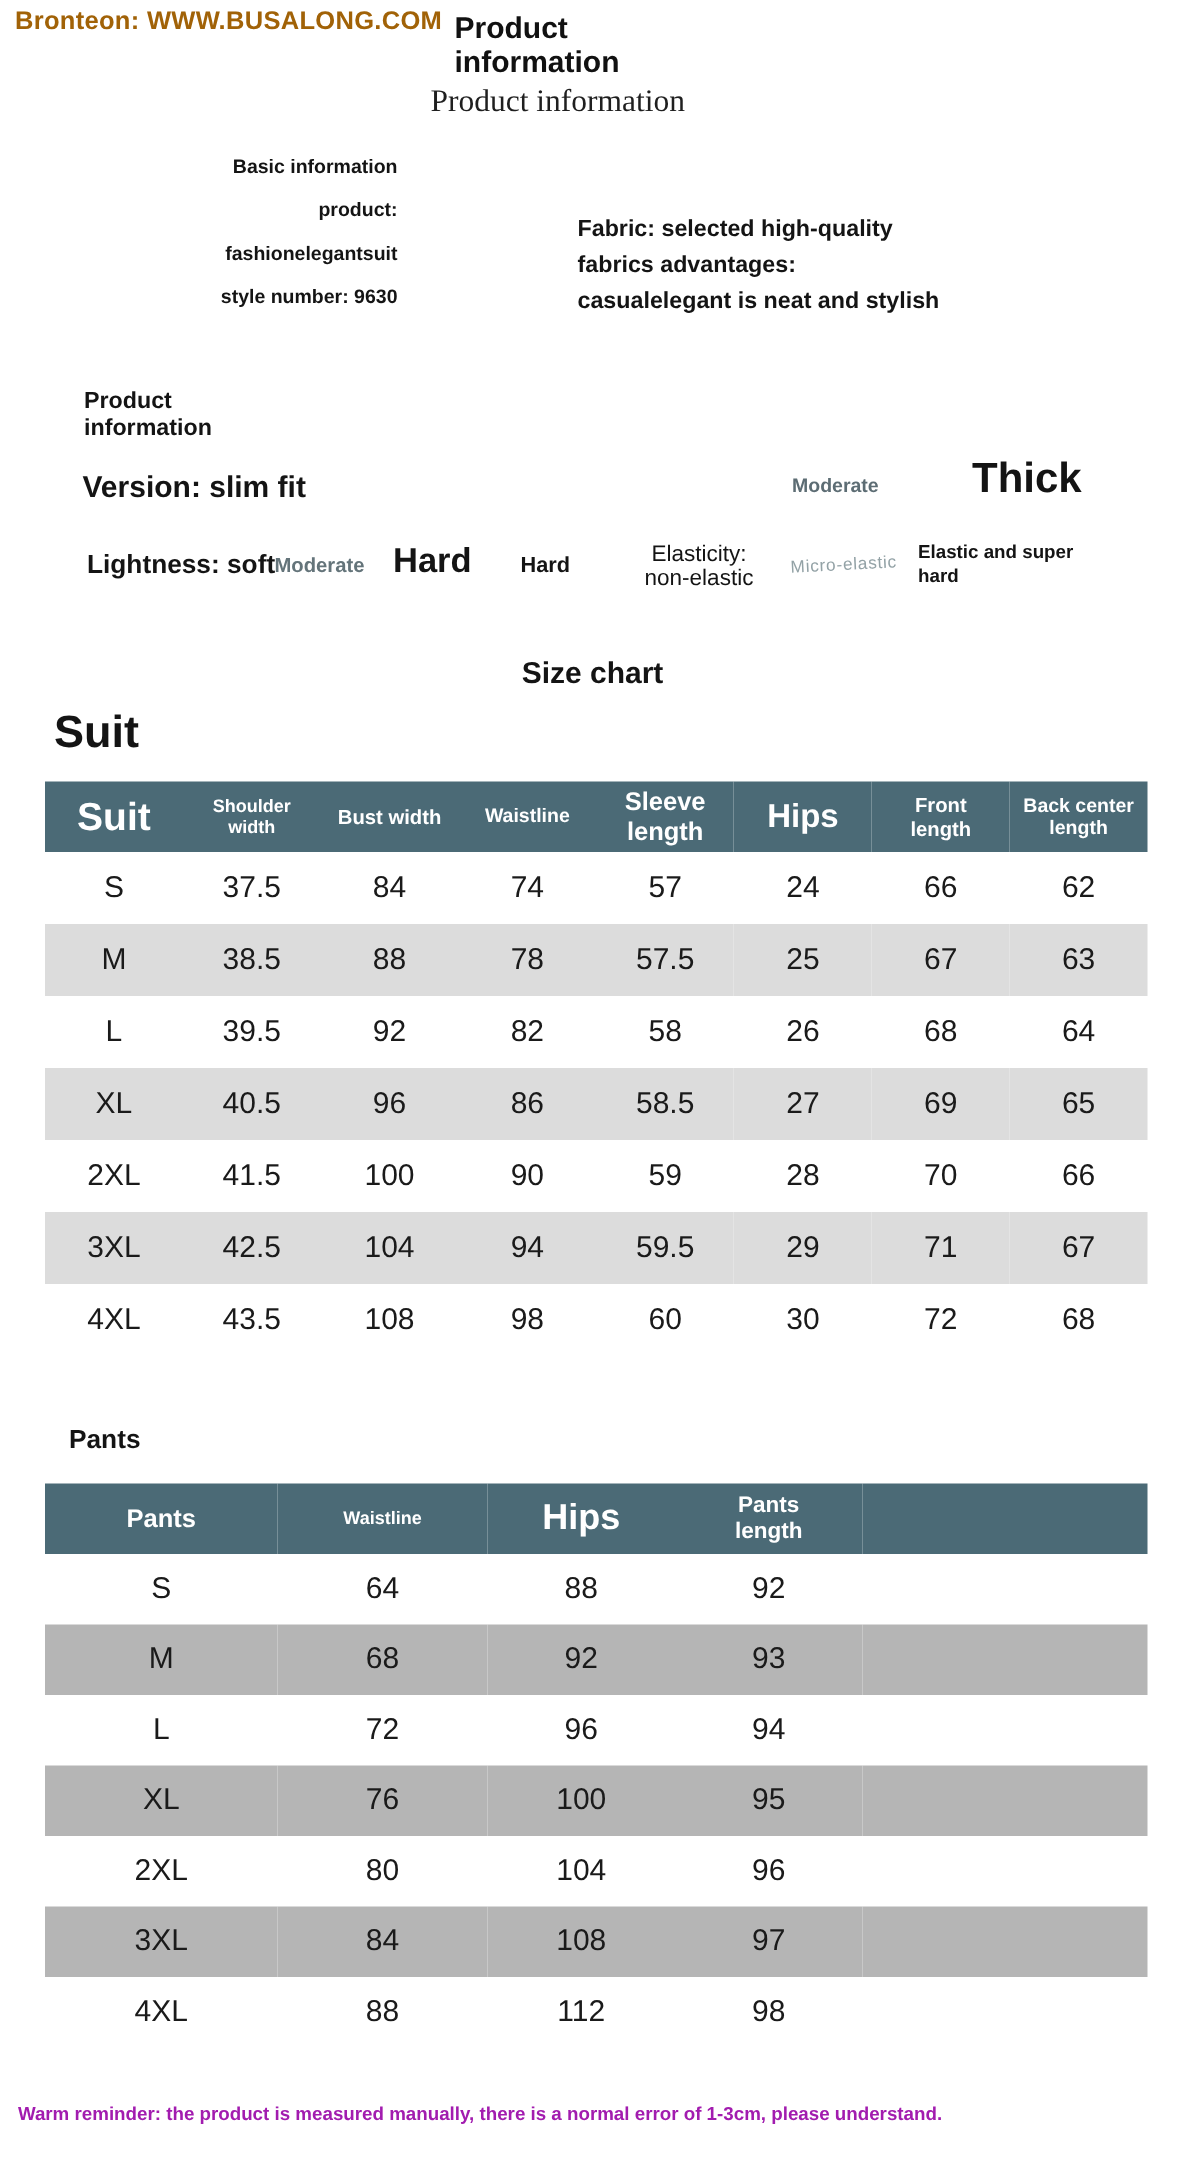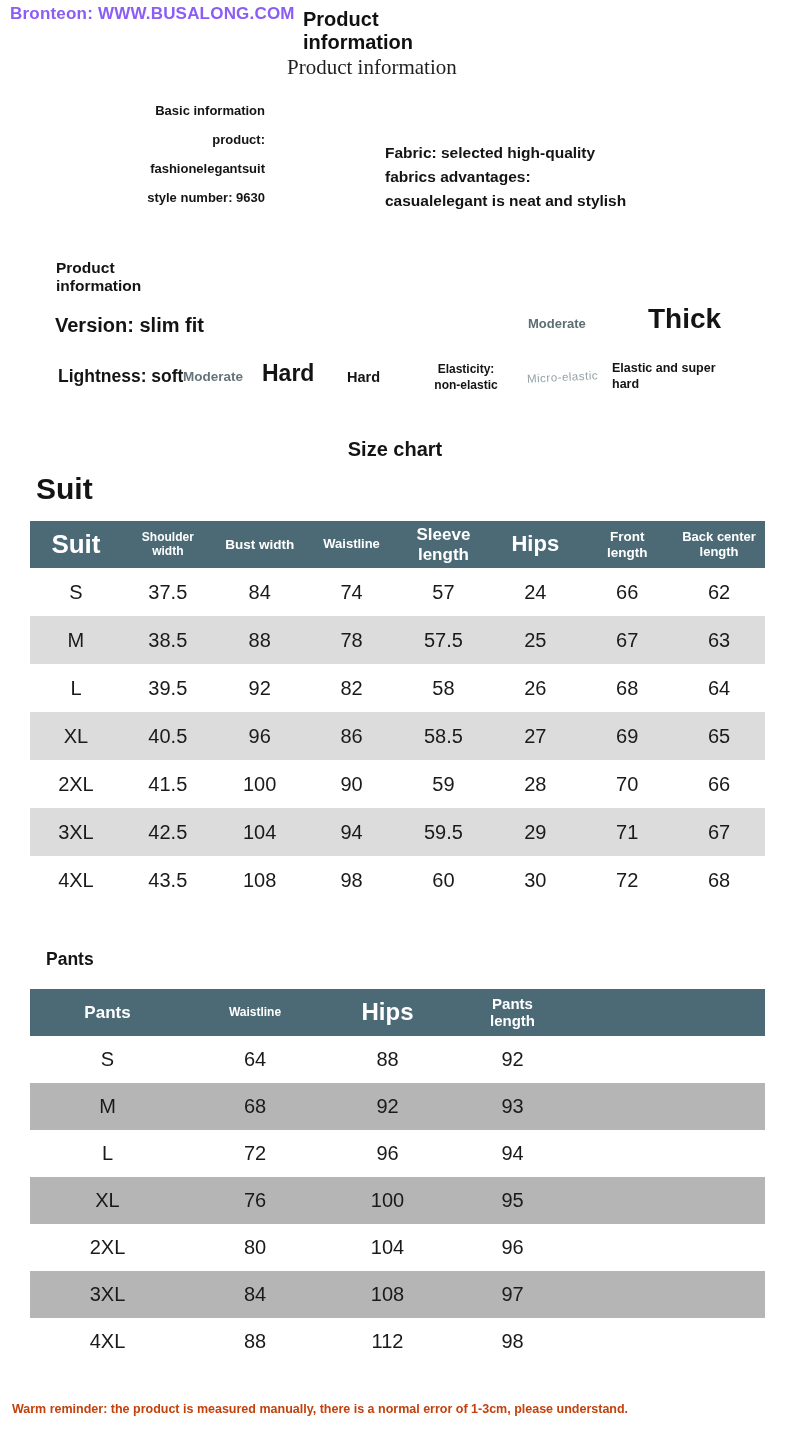--- a/index.html
+++ b/index.html
@@ -1,37 +1,37 @@
 <!DOCTYPE html>
 <html><head>
 <meta charset="utf-8">
 <style>
   html,body{margin:0;padding:0;background:#fff;}
   .page{position:relative;width:790px;height:1441px;background:#ffffff;
         font-family:"Liberation Sans",sans-serif;color:#141414;overflow:hidden;}
   .abs{position:absolute;}
   .pre{white-space:pre-line;}
 
-  .watermark{left:10px;top:4px;font-size:17px;font-weight:bold;color:#8b5cf6;letter-spacing:.2px;}
+  .watermark{left:10px;top:4px;font-size:17px;font-weight:bold;color:#a16207;letter-spacing:.2px;}
   .title-bold{left:303px;top:8px;font-size:20px;font-weight:bold;line-height:23px;color:#111;}
   .title-serif{left:287px;top:55px;font-size:21px;font-family:"Liberation Serif",serif;color:#1f1f1f;}
 
   .basic-left{left:30px;top:96px;width:235px;text-align:right;font-size:13px;font-weight:bold;line-height:29px;}
   .fabric{left:385px;top:141px;font-size:15.5px;font-weight:bold;line-height:24px;}
 
   .attr-heading{left:56px;top:259px;font-size:15.5px;font-weight:bold;line-height:17.5px;}
   .version{left:55px;top:314px;font-size:20px;font-weight:bold;}
   .thickness{left:191px;top:306px;width:300px;font-size:15.5px;font-weight:bold;line-height:17.5px;}
   .moderate1{left:528px;top:316px;font-size:13px;font-weight:bold;color:#5d6d74;}
   .thick{left:648px;top:303px;font-size:28px;font-weight:bold;text-align:right;}
   .lightness{left:58px;top:366px;font-size:17.5px;font-weight:bold;}
   .moderate2{left:183px;top:369px;font-size:13.5px;font-weight:bold;color:#64747a;}
   .hard-large{left:262px;top:360px;font-size:23px;font-weight:bold;}
   .hard-small{left:347px;top:369px;font-size:14.5px;font-weight:bold;}
-  .elasticity{left:424px;top:362px;width:84px;text-align:center;font-size:12px;font-weight:bold;line-height:15.5px;}
+  .elasticity{left:424px;top:362px;width:84px;text-align:center;font-size:15px;font-weight:normal;line-height:15.5px;}
   .micro{left:527px;top:371px;font-size:11.5px;color:#93a2a6;transform:rotate(-3deg);letter-spacing:.5px;}
   .super{left:612px;top:361px;width:108px;font-size:12.5px;font-weight:bold;line-height:15.5px;}
 
   .size-chart-title{left:0;top:438px;width:790px;text-align:center;font-size:20px;font-weight:bold;}
   .suit-heading{left:36px;top:472px;font-size:30px;font-weight:bold;}
   .pants-heading{left:46px;top:949px;font-size:17.5px;font-weight:bold;}
 
   table{border-collapse:collapse;table-layout:fixed;}
   .suit-table{left:30px;top:521px;width:735px;}
   .pants-table{left:30px;top:989px;width:735px;}
@@ -50,21 +50,21 @@
   .suit-table th:nth-child(4){font-size:13px;}
   .suit-table th:nth-child(5){font-size:17px;}
   .suit-table th:nth-child(6){font-size:22px;}
   .suit-table th:nth-child(7){font-size:13.5px;}
   .suit-table th:nth-child(8){font-size:13px;}
   .pants-table th:nth-child(1){font-size:17px;}
   .pants-table th:nth-child(2){font-size:12px;}
   .pants-table th:nth-child(3){font-size:24px;}
   .pants-table th:nth-child(4){font-size:15px;}
 
-  .footer{left:0;top:1402px;width:640px;text-align:center;font-size:12.5px;font-weight:bold;color:#c2410c;}
+  .footer{left:0;top:1402px;width:640px;text-align:center;font-size:12.5px;font-weight:bold;color:#a21caf;}
 </style>
 </head>
 <body>
 
 <div class="page">
 
   <div class="abs watermark">Bronteon: WWW.BUSALONG.COM</div>
 
   <div class="abs title-bold pre">Product
 information</div>

